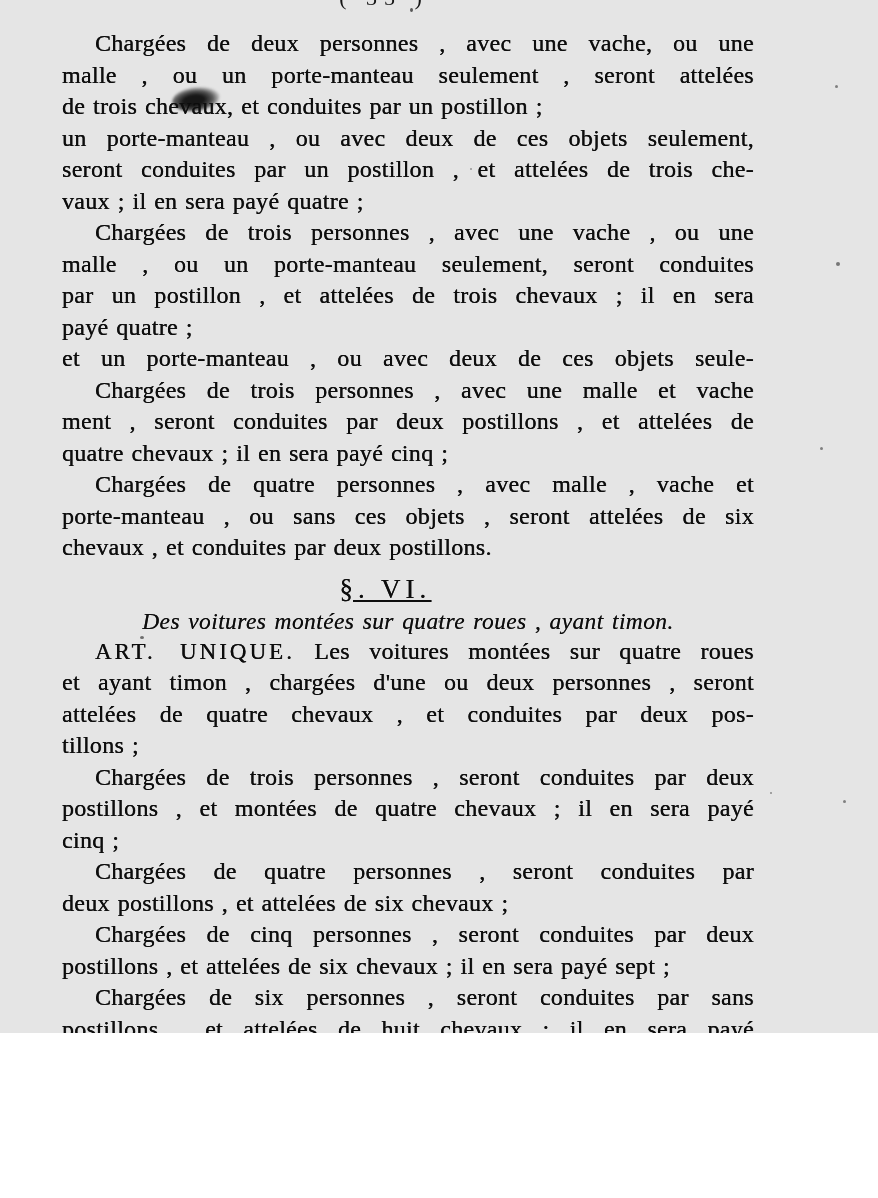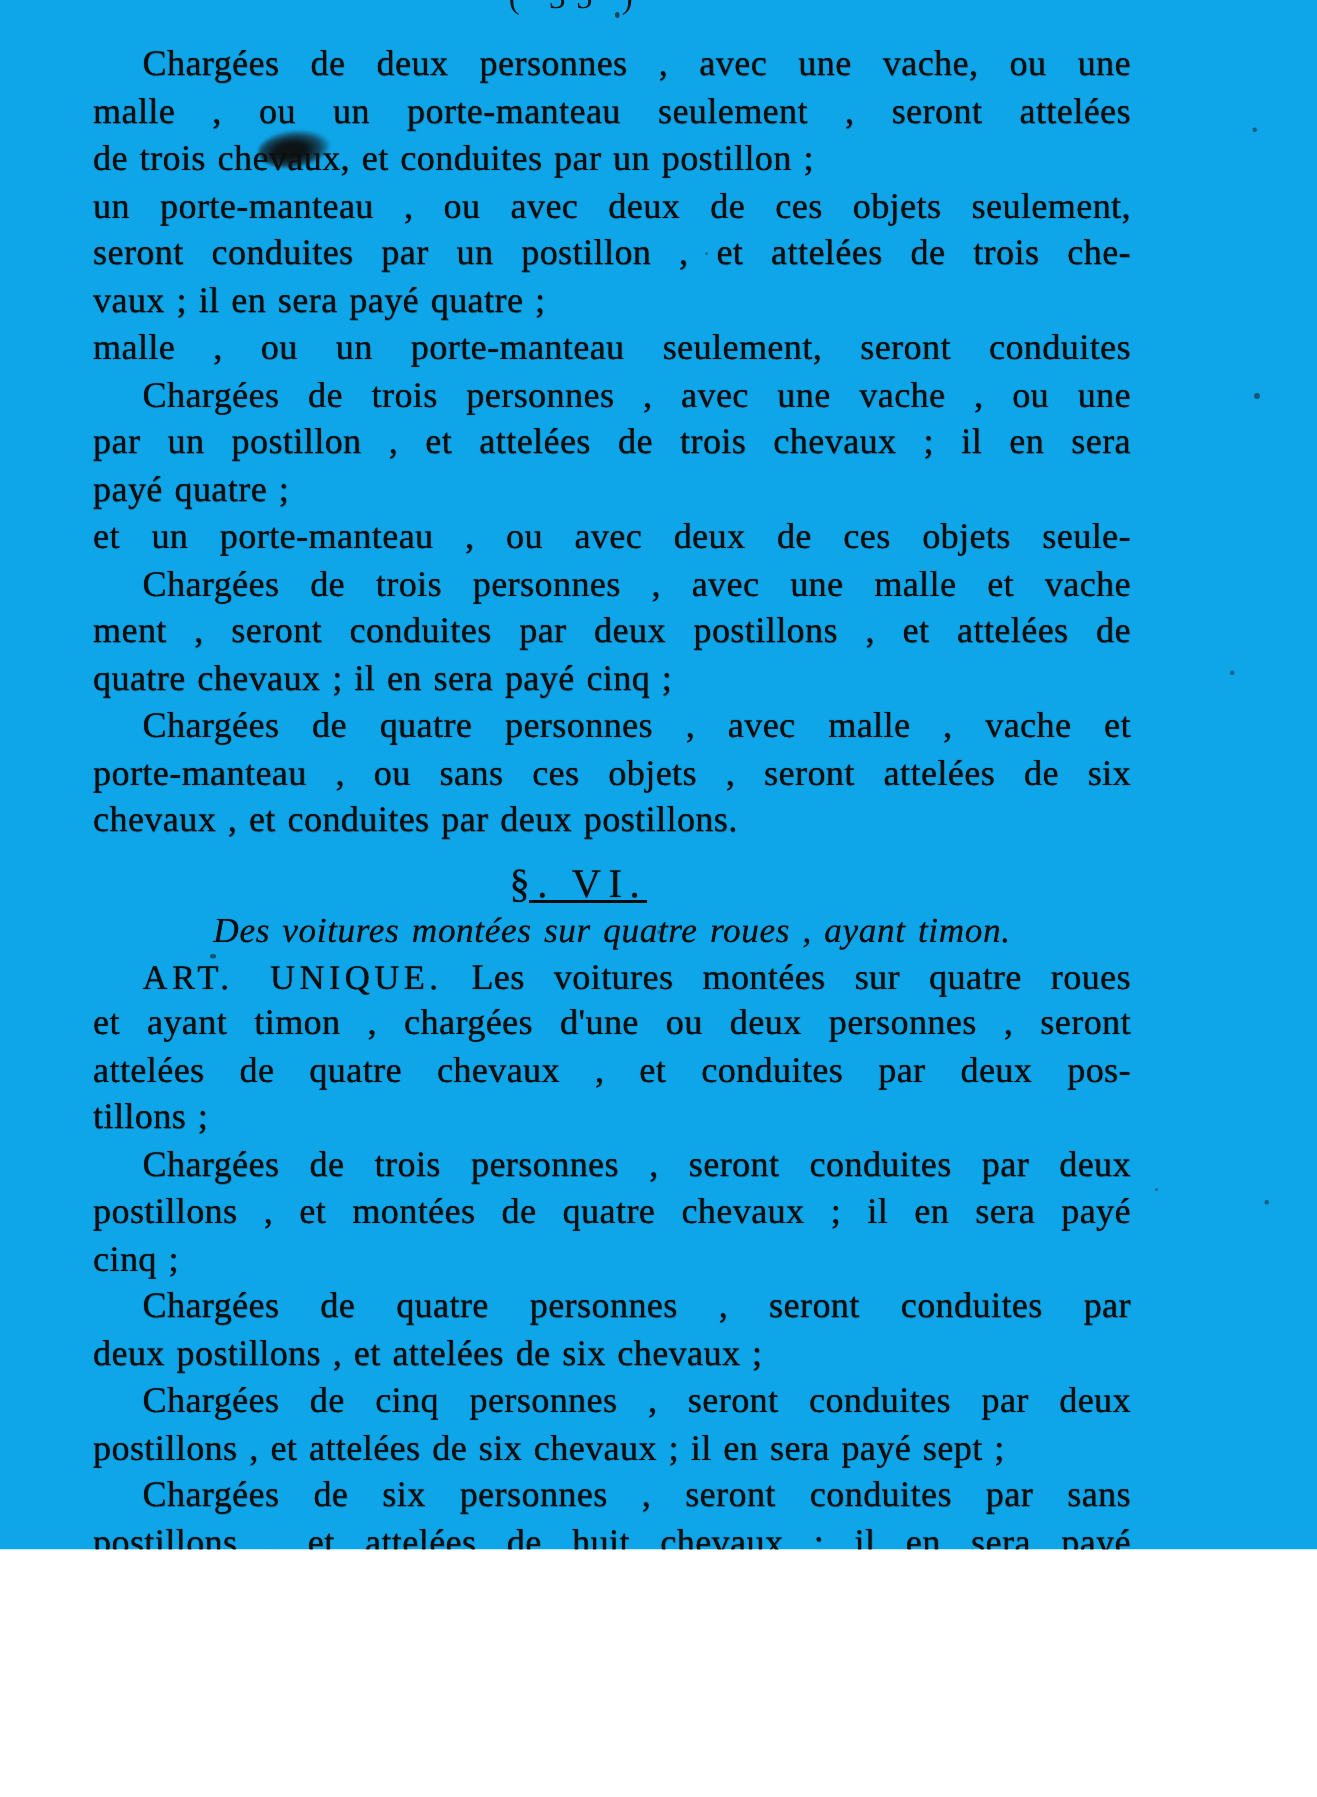--- a/index.html
+++ b/index.html
@@ -1,19 +1,19 @@
 <!DOCTYPE html>
 <html lang="fr"><head>
 <meta charset="utf-8">
 <style>
   html,body{margin:0;padding:0;background:#ffffff;}
   .page{
     position:relative;
     width:878px;height:1033px;
-    background:#0ea5e9;
+    background:#e5e5e5;
     font-family:"Liberation Serif","DejaVu Serif",serif;
     color:#0d0d0d;
     overflow:hidden;
   }
   .text-block{
     position:absolute;left:62px;top:28px;width:692px;
   }
   .line{
     font-size:24px;
     line-height:31.5px;
@@ -91,22 +91,22 @@
         <div class="line first">Chargées de deux personnes , avec une vache, ou une</div>
         <div class="line">malle , ou un porte-manteau seulement , seront attelées</div>
         <div class="line last">de trois chevaux, et conduites par un postillon ;</div>
       </div>
     <div class="par">
         <div class="line">un porte-manteau , ou avec deux de ces objets seulement,</div>
         <div class="line">seront conduites par un postillon , et attelées de trois che-</div>
         <div class="line last">vaux ; il en sera payé quatre ;</div>
       </div>
     <div class="par">
+        <div class="line first">Chargées de trois personnes , avec une vache , ou une</div>
         <div class="line">malle , ou un porte-manteau seulement, seront conduites</div>
-        <div class="line first">Chargées de trois personnes , avec une vache , ou une</div>
         <div class="line">par un postillon , et attelées de trois chevaux ; il en sera</div>
         <div class="line last">payé quatre ;</div>
       </div>
     <div class="par">
         <div class="line">et un porte-manteau , ou avec deux de ces objets seule-</div>
         <div class="line first">Chargées de trois personnes , avec une malle et vache</div>
         <div class="line">ment , seront conduites par deux postillons , et attelées de</div>
         <div class="line last">quatre chevaux ; il en sera payé cinq ;</div>
       </div>
     <div class="par">

